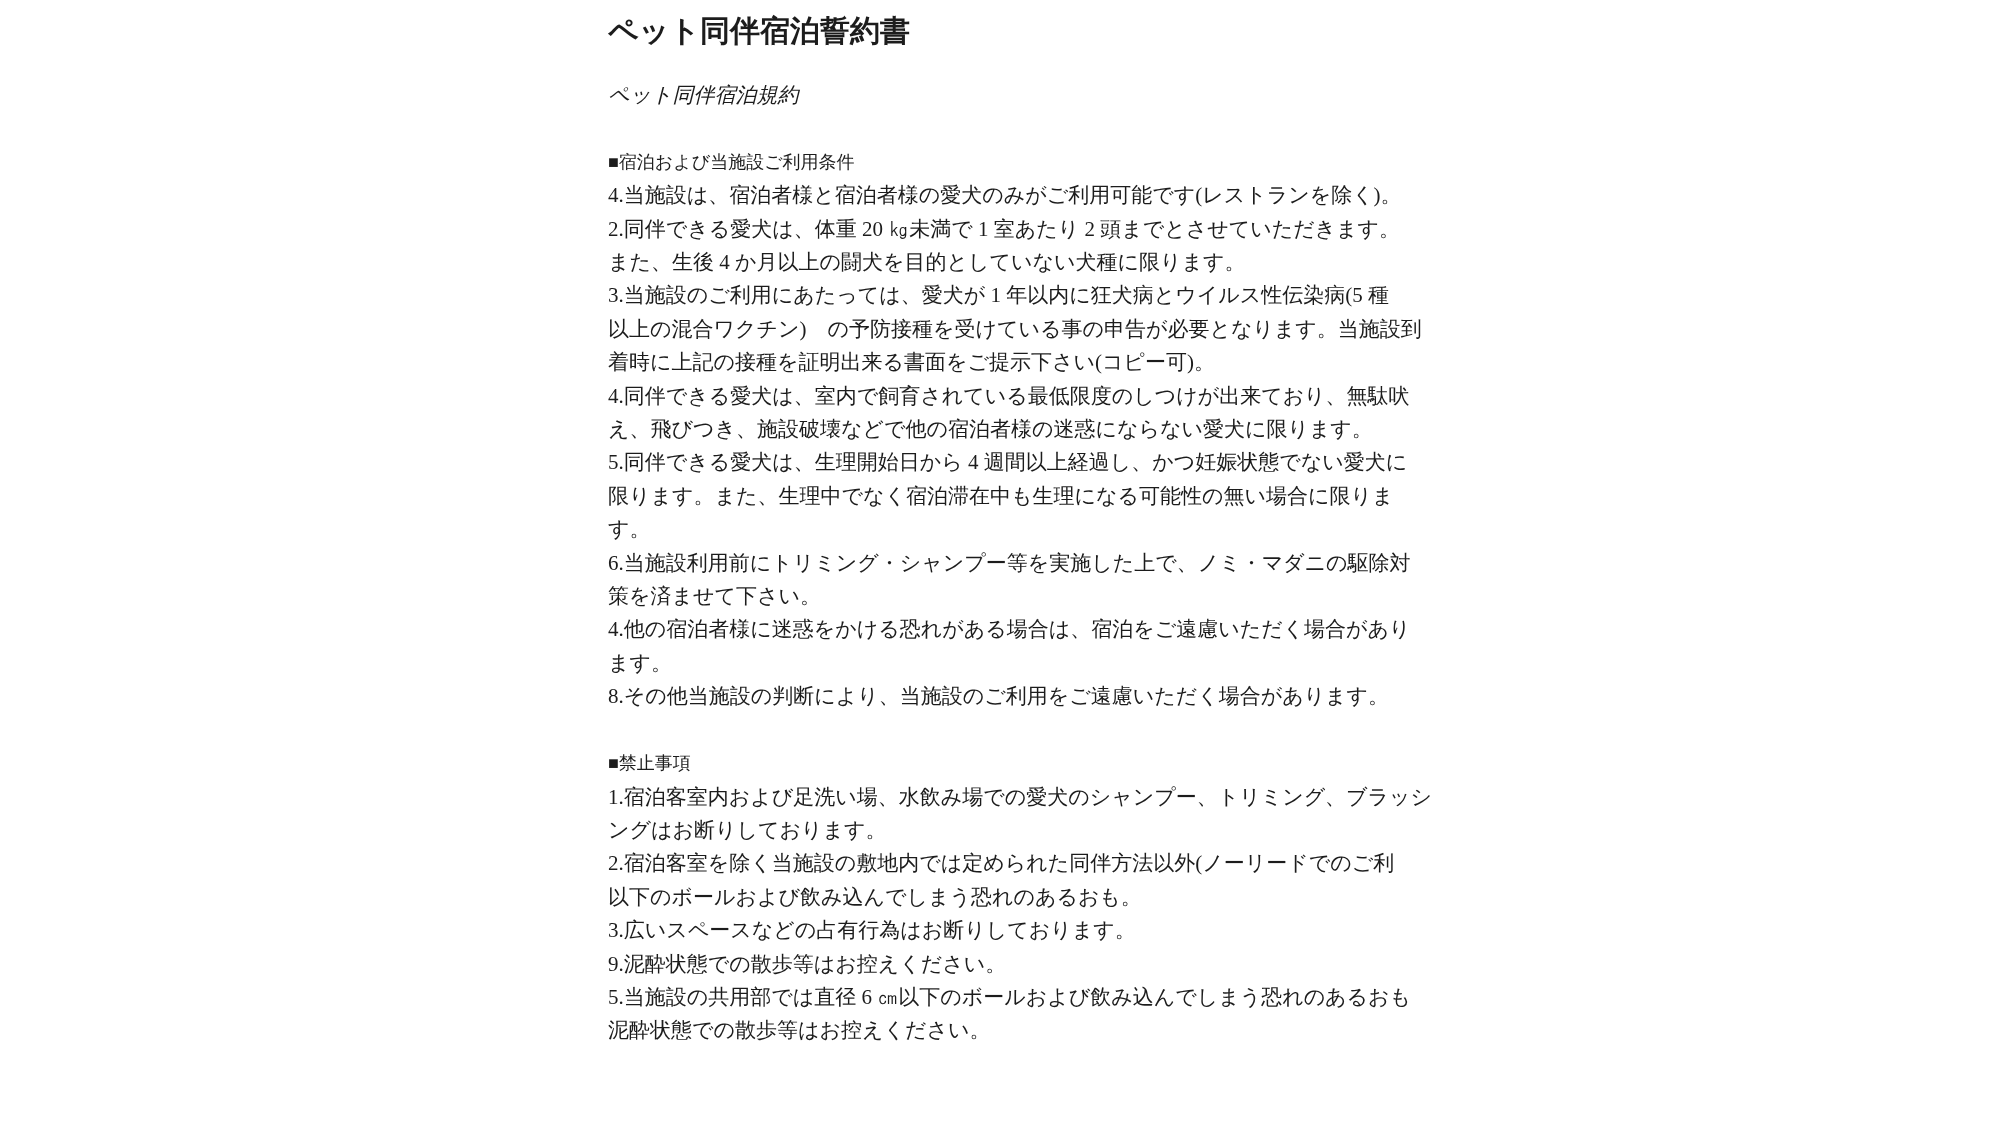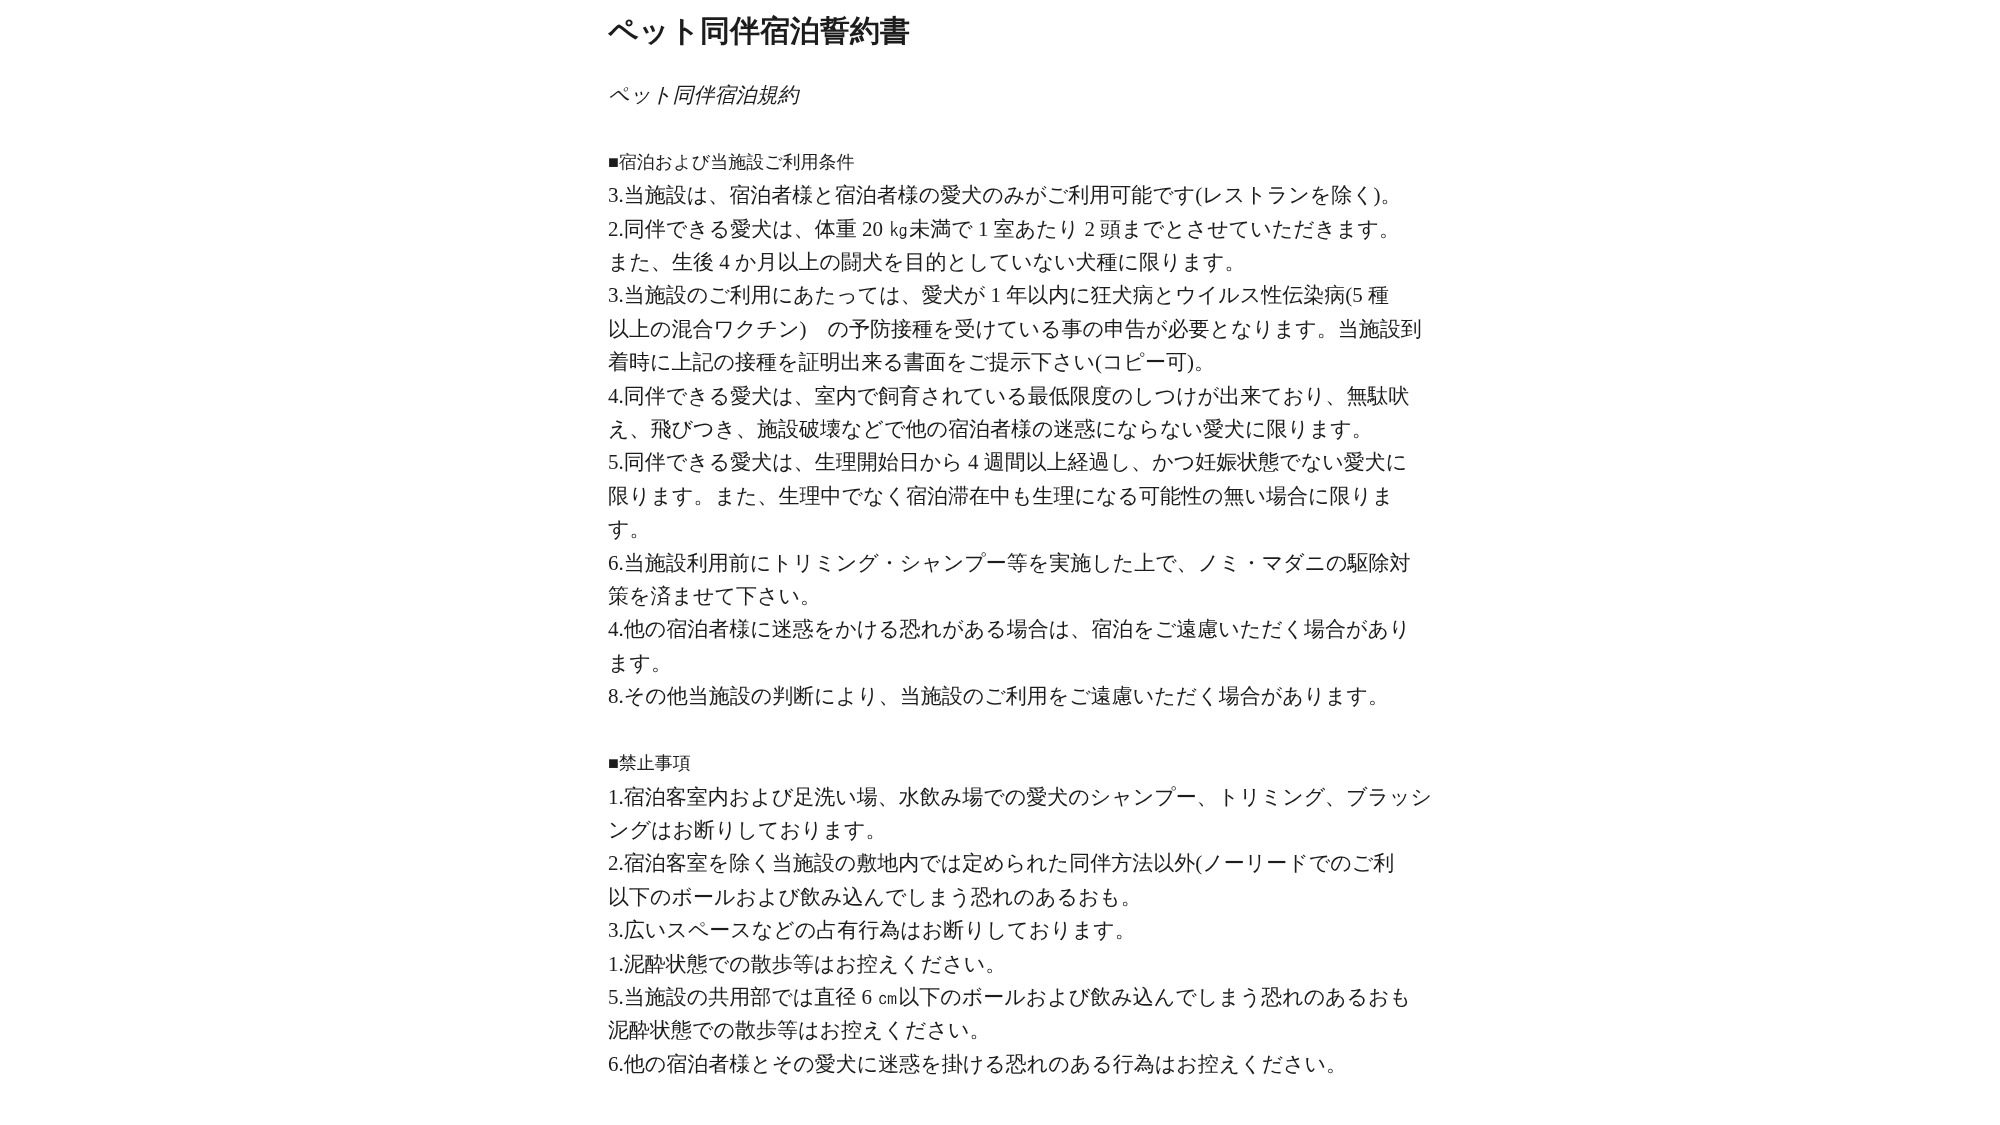--- a/index.html
+++ b/index.html
@@ -47,21 +47,21 @@
 </style>
 </head>
 <body>
 
 <div class="doc">
   <h1 class="title">ペット同伴宿泊誓約書</h1>
   <p class="subtitle">ペット同伴宿泊規約</p>
   <div id="sections">
       <div class="section">
         <div class="heading">■宿泊および当施設ご利用条件</div>
-        <div class="line">3.当施設は、宿泊者様と宿泊者様の愛犬のみがご利用可能です(レストランを除く)。</div>
+        <div class="line">4.当施設は、宿泊者様と宿泊者様の愛犬のみがご利用可能です(レストランを除く)。</div>
         <div class="line">2.同伴できる愛犬は、体重 20 ㎏未満で 1 室あたり 2 頭までとさせていただきます。</div>
         <div class="line">また、生後 4 か月以上の闘犬を目的としていない犬種に限ります。</div>
         <div class="line">3.当施設のご利用にあたっては、愛犬が 1 年以内に狂犬病とウイルス性伝染病(5 種</div>
         <div class="line">以上の混合ワクチン)　の予防接種を受けている事の申告が必要となります。当施設到</div>
         <div class="line">着時に上記の接種を証明出来る書面をご提示下さい(コピー可)。</div>
         <div class="line">4.同伴できる愛犬は、室内で飼育されている最低限度のしつけが出来ており、無駄吠</div>
         <div class="line">え、飛びつき、施設破壊などで他の宿泊者様の迷惑にならない愛犬に限ります。</div>
         <div class="line">5.同伴できる愛犬は、生理開始日から 4 週間以上経過し、かつ妊娠状態でない愛犬に</div>
         <div class="line">限ります。また、生理中でなく宿泊滞在中も生理になる可能性の無い場合に限りま</div>
         <div class="line">す。</div>
@@ -71,19 +71,18 @@
         <div class="line">ます。</div>
         <div class="line">8.その他当施設の判断により、当施設のご利用をご遠慮いただく場合があります。</div>
       </div>
       <div class="section">
         <div class="heading">■禁止事項</div>
         <div class="line">1.宿泊客室内および足洗い場、水飲み場での愛犬のシャンプー、トリミング、ブラッシ</div>
         <div class="line">ングはお断りしております。</div>
         <div class="line">2.宿泊客室を除く当施設の敷地内では定められた同伴方法以外(ノーリードでのご利</div>
         <div class="line">以下のボールおよび飲み込んでしまう恐れのあるおも。</div>
         <div class="line">3.広いスペースなどの占有行為はお断りしております。</div>
-        <div class="line">1.泥酔状態での散歩等はお控えください。</div>
+        <div class="line">9.泥酔状態での散歩等はお控えください。</div>
         <div class="line">5.当施設の共用部では直径 6 ㎝以下のボールおよび飲み込んでしまう恐れのあるおも</div>
         <div class="line">泥酔状態での散歩等はお控えください。</div>
-        <div class="line">6.他の宿泊者様とその愛犬に迷惑を掛ける恐れのある行為はお控えください。</div>
       </div>
     </div>
 </div>
 
 </body></html>

